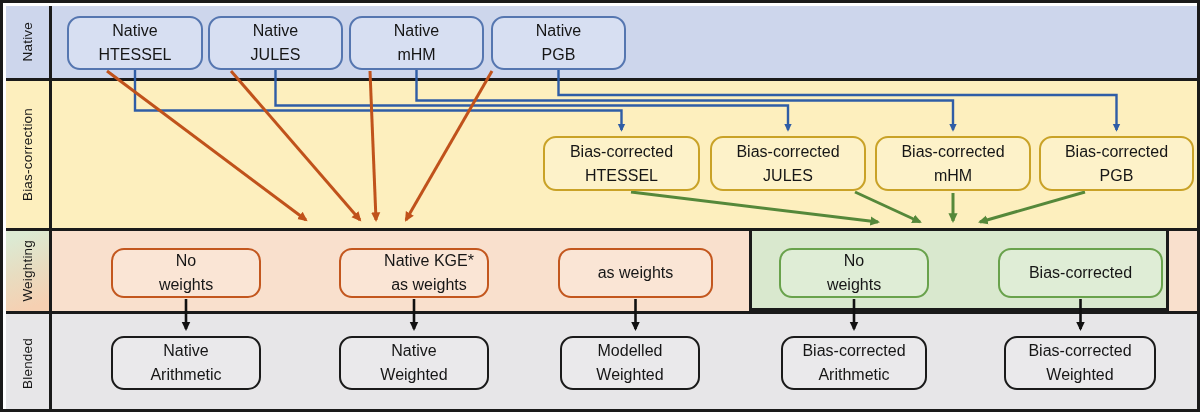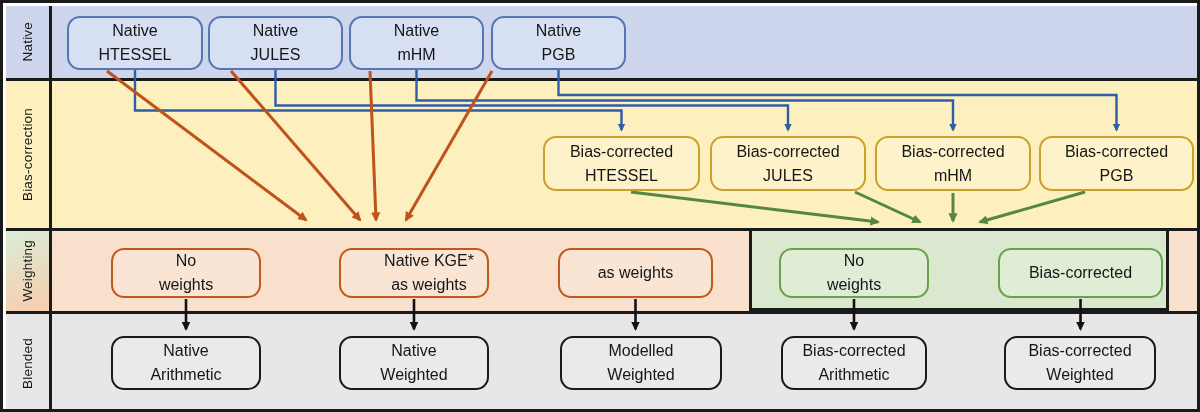--- a/index.html
+++ b/index.html
@@ -175,21 +175,21 @@
   </div>
 
   <div class="node n-blended" style="left:108px;width:150px;">
     <span class="l">Native</span>
     <span class="l">Arithmetic</span>
   </div>
   <div class="node n-blended" style="left:336px;width:150px;">
     <span class="l">Native</span>
     <span class="l">Weighted</span>
   </div>
-  <div class="node n-blended" style="left:557px;width:162px;">
+  <div class="node n-blended" style="left:557px;width:140px;">
     <span class="l">Modelled</span>
     <span class="l">Weighted</span>
   </div>
   <div class="node n-blended" style="left:778px;width:146px;">
     <span class="l">Bias-corrected</span>
     <span class="l">Arithmetic</span>
   </div>
   <div class="node n-blended" style="left:1001px;width:152px;">
     <span class="l">Bias-corrected</span>
     <span class="l">Weighted</span>

